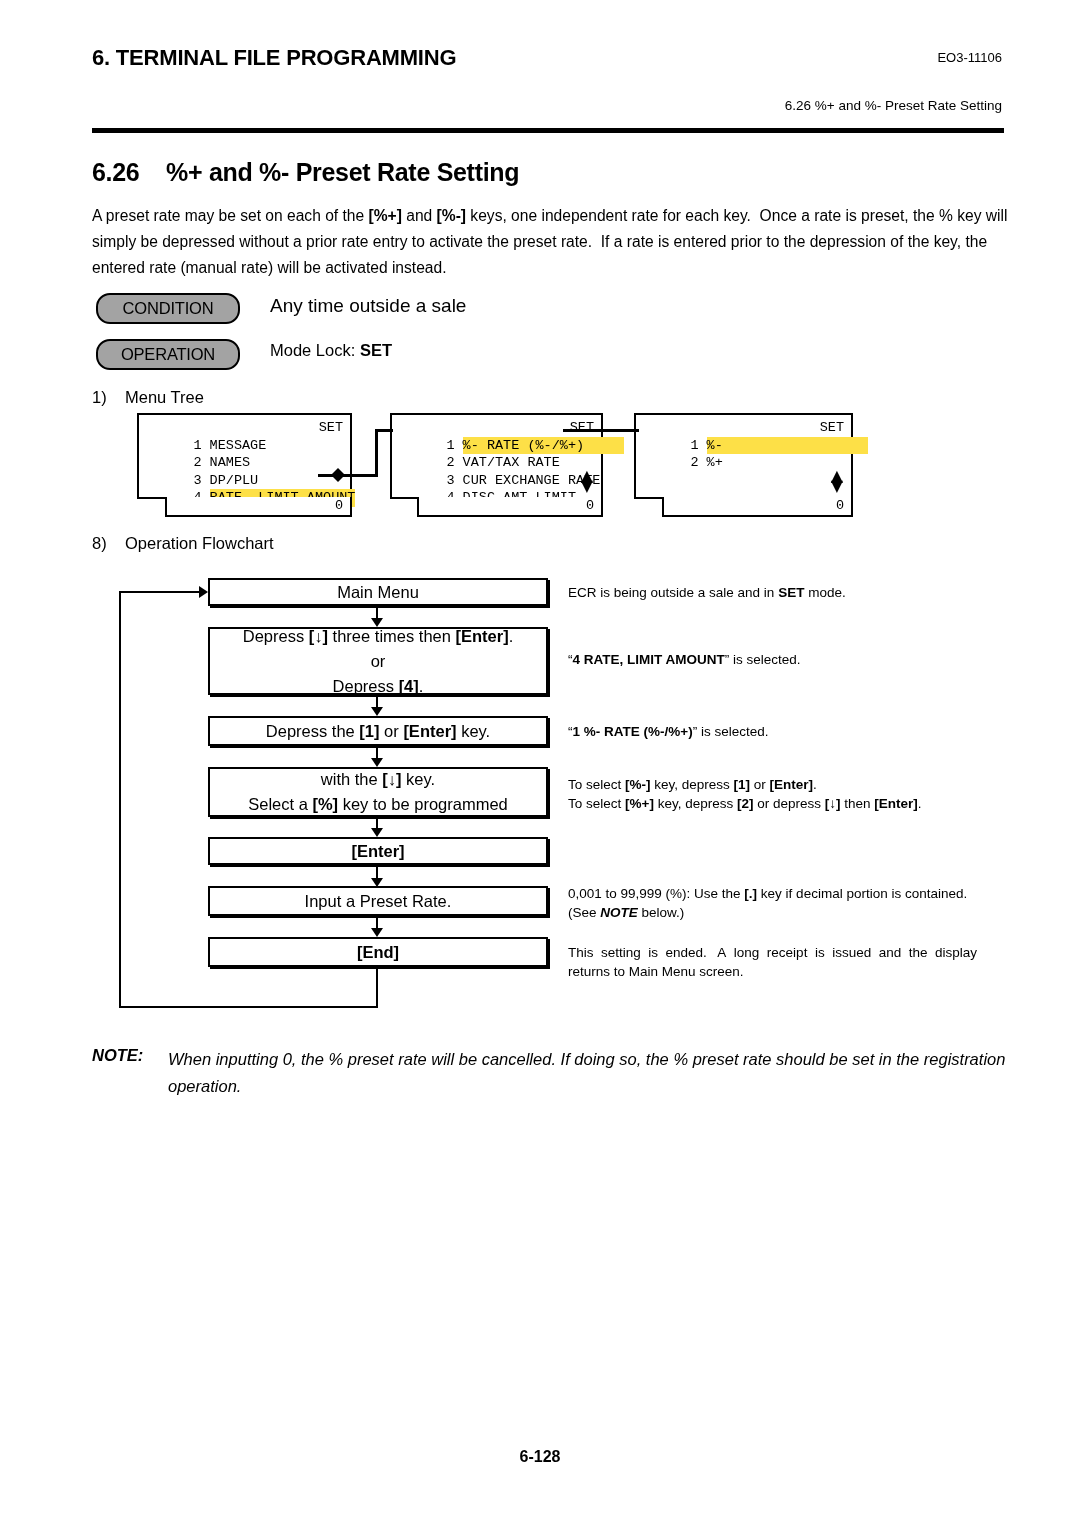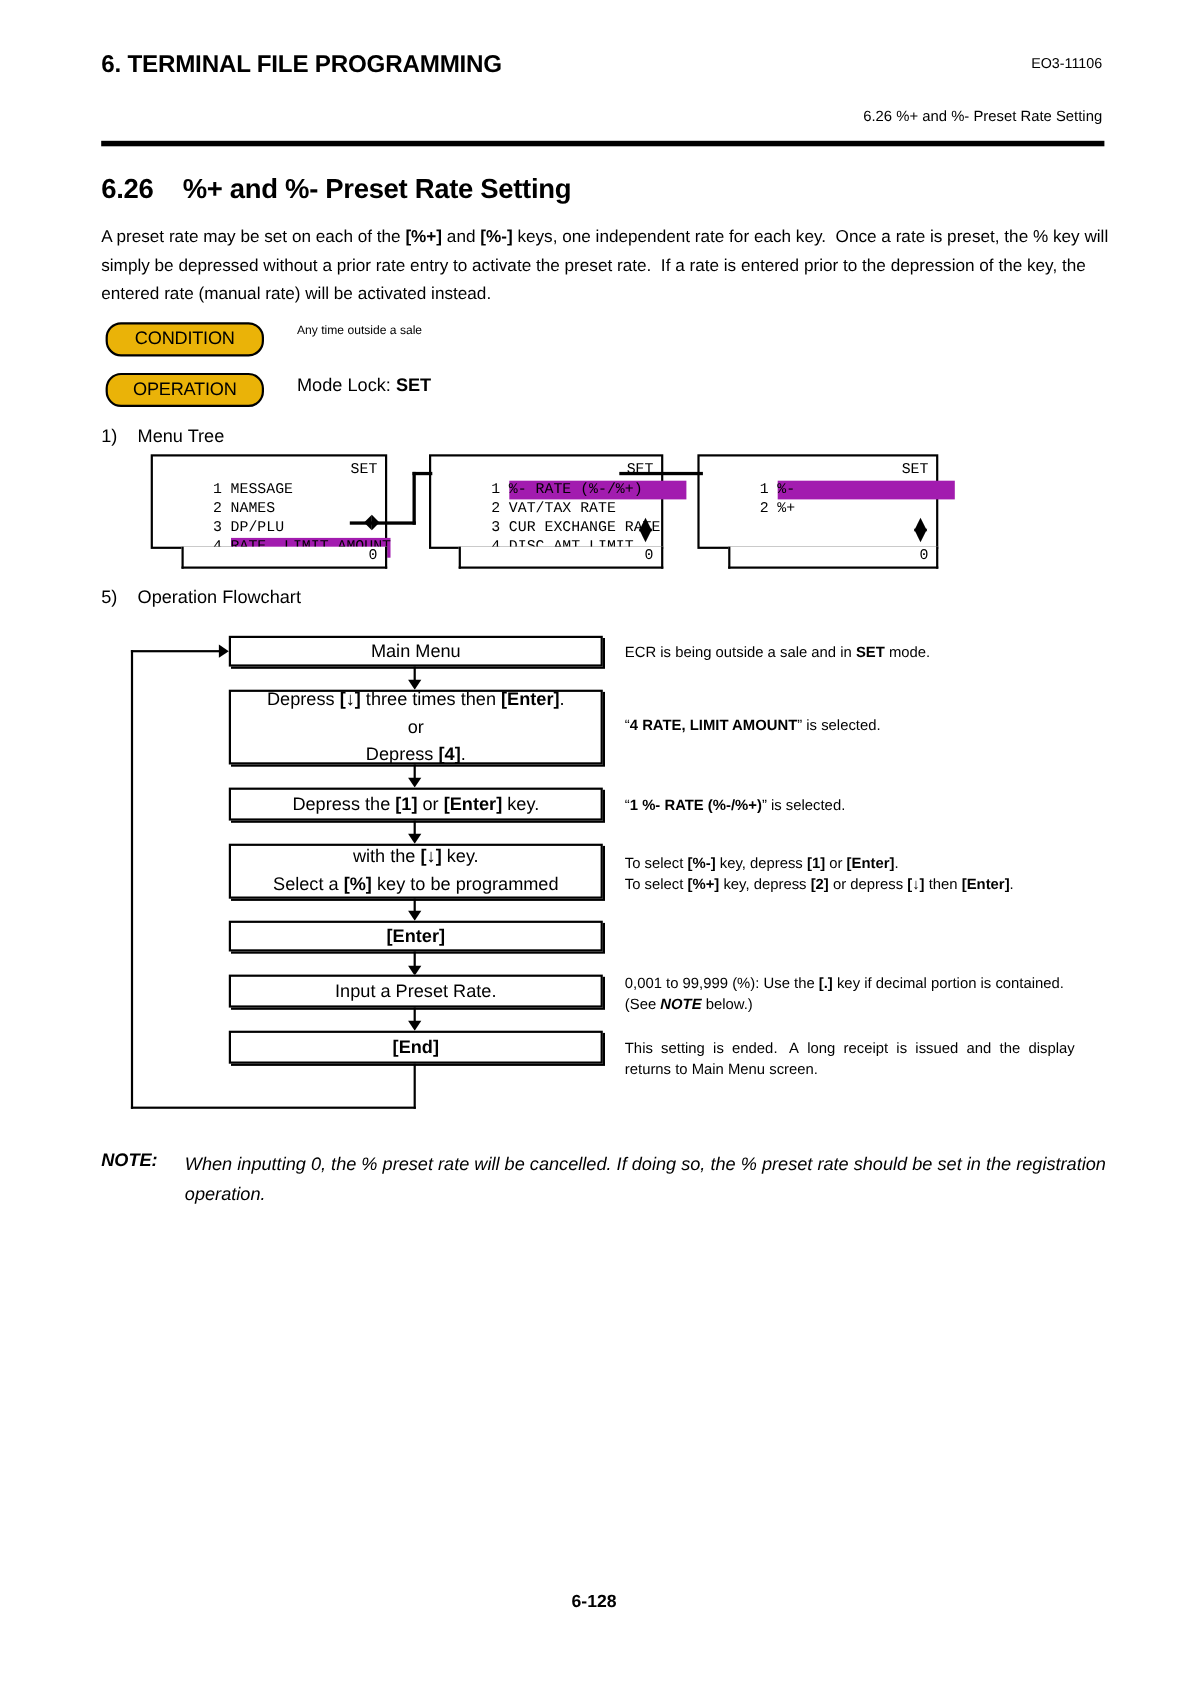--- a/index.html
+++ b/index.html
@@ -65,31 +65,31 @@
     line-height: 26px;
   }
 
   
   .pill {
     position: absolute;
     width: 140px;
     height: 27px;
     border: 2px solid #000;
     border-radius: 14px;
-    background: #eab308;
+    background: #a3a3a3;
     font-size: 16.5px;
     text-align: center;
     line-height: 27px;
     letter-spacing: -0.2px;
   }
   #pill-condition { left: 96px; top: 293px; }
   #pill-operation { left: 96px; top: 339px; }
   #condition-text {
     position: absolute; left: 270px; top: 295px;
-    font-size: 11px;
+    font-size: 19px;
   }
   #operation-text {
     position: absolute; left: 270px; top: 341px;
     font-size: 16.5px;
   }
 
   
   .step-label {
     position: absolute;
     font-size: 16.5px;
@@ -113,21 +113,21 @@
     height: 17.5px;
     line-height: 17.5px;
     white-space: pre;
     padding-left: 6px;
   }
   .lcd-num { display: inline-block; width: 16px; }
   .lcd-text {
     display: inline-block;
   }
   .lcd-text.hl {
-    background: #a21caf;
+    background: #fde047;
   }
   .lcd-right {
     position: absolute;
     right: 7px;
     top: 0;
     white-space: pre;
   }
   .lcd-statusbar {
     position: absolute;
     border: 2px solid #000;
@@ -241,21 +241,21 @@
 <div id="section-title">6.26    %+ and %- Preset Rate Setting</div>
 <div id="intro">A preset rate may be set on each of the <b>[%+]</b> and <b>[%-]</b> keys, one independent rate for each key.&nbsp; Once a rate is preset, the % key will simply be depressed without a prior rate entry to activate the preset rate.&nbsp; If a rate is entered prior to the depression of the key, the entered rate (manual rate) will be activated instead.</div>
 
 <div class="pill" id="pill-condition">CONDITION</div>
 <div id="condition-text">Any time outside a sale</div>
 
 <div class="pill" id="pill-operation">OPERATION</div>
 <div id="operation-text">Mode Lock: <b>SET</b></div>
 
 <div class="step-label" id="step1">1)    Menu Tree</div>
-<div class="step-label" id="step2">5)    Operation Flowchart</div>
+<div class="step-label" id="step2">8)    Operation Flowchart</div>
 
 <div id="menu-tree">
 
   <div class="lcd-box" style="left:137px; top:413px; width:215px; height:86px; padding-top:4px;">
     <div class="lcd-row">
       <span class="lcd-num">1</span><span class="lcd-text">MESSAGE</span>
       <span class="lcd-right">SET</span>
     </div>
     <div class="lcd-row">
       <span class="lcd-num">2</span><span class="lcd-text">NAMES</span>

